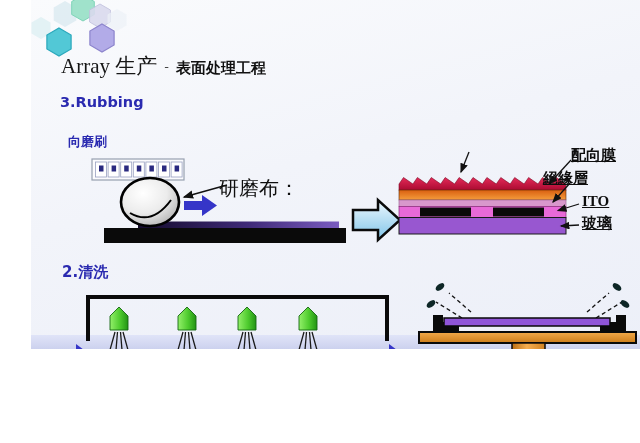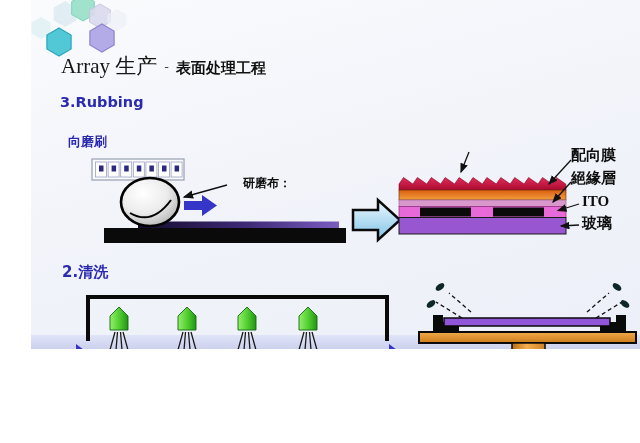--- a/index.html
+++ b/index.html
@@ -14,25 +14,25 @@
   .lbl{position:absolute; z-index:2; white-space:nowrap; color:#0e0e0e;}
   .title-row{left:30px; top:52px; display:flex; align-items:baseline; gap:7px;}
   .title-main{font-family:"Liberation Serif","DejaVu Serif",serif; font-size:21px; color:#161616;}
   .title-sep{font-size:13px; color:#444; position:relative; top:-2px;}
   .title-sub{font-size:15px; font-weight:bold; color:#111;}
   .h-blue{color:var(--heading-blue,#2a2ab0); font-weight:bold;text-align:right;}
   .h3{left:29px; top:94px; font-size:14.5px;}
   .d1{left:57px; top:114px; font-size:15px;}
   .d2{left:37px; top:133px; font-size:13px;}
   .h4{left:31px; top:263px; font-size:15px;}
-  .roller-label{left:212px; top:175px; font-size:12px; font-weight:bold;}
+  .roller-label{left:188px; top:175px; font-size:20px; font-weight:normal;}
   .rubbing-label{left:411px; top:131px; font-family:"Liberation Serif","DejaVu Serif",serif; font-size:16.5px; font-weight:bold;}
-  .layer-label{font-size:15px; font-weight:bold;}
+  .layer-label{font-size:15px; font-weight:bold;text-decoration:underline;}
   .lab-pxm{left:540px; top:146px;}
-  .lab-jcc{left:540px; top:169px;}
+  .lab-jcc{left:512px; top:169px;}
   .lab-ito{left:551px; top:193px; font-family:"Liberation Serif","DejaVu Serif",serif;}
   .lab-bl{left:551px; top:214px;}
   .watermark-text{left:493px; top:401px; font-size:17px; letter-spacing:.5px;
     color:var(--watermark-gray,#c8cad8); z-index:3;}
   .bottom-strip{position:absolute; left:0; bottom:0; width:640px; height:14px; z-index:0;
     background:linear-gradient(#e0e4f8,#ccd1ee);}
 </style>
 </head>
 <body>
 

